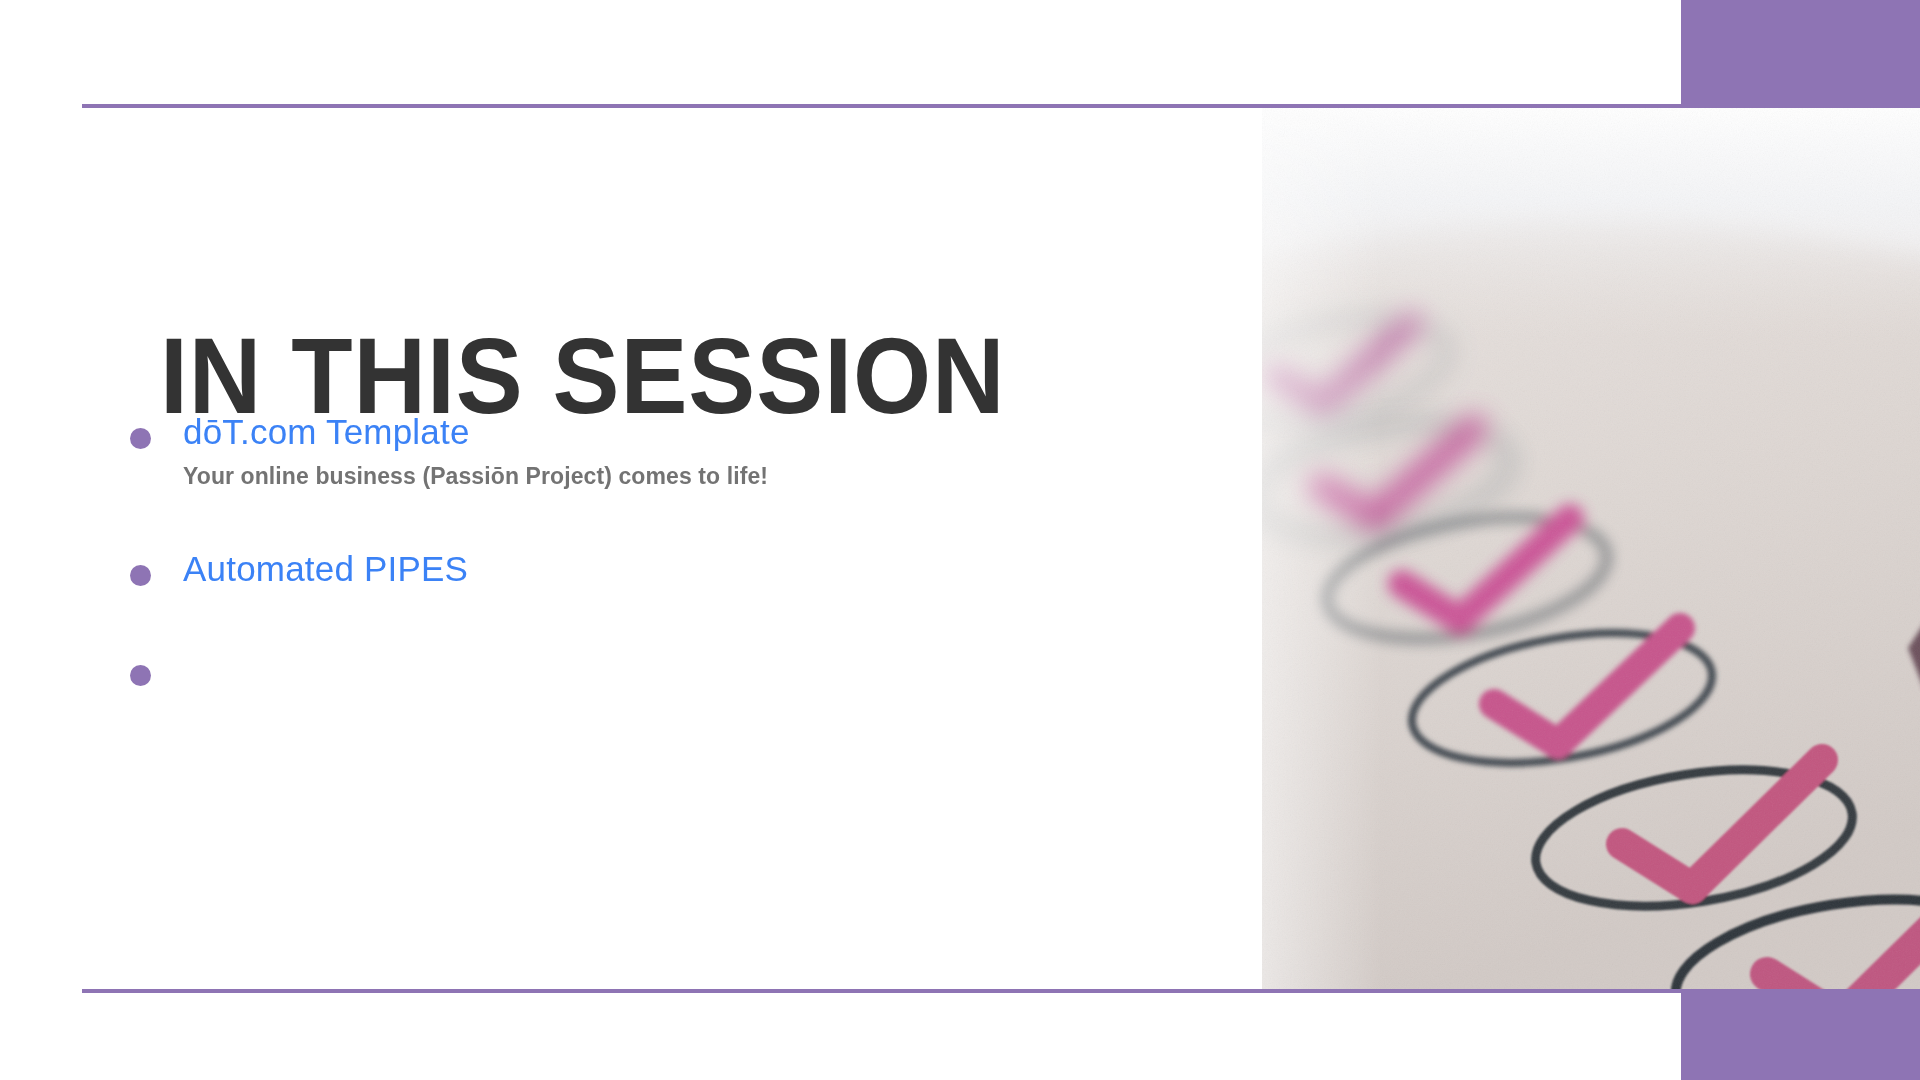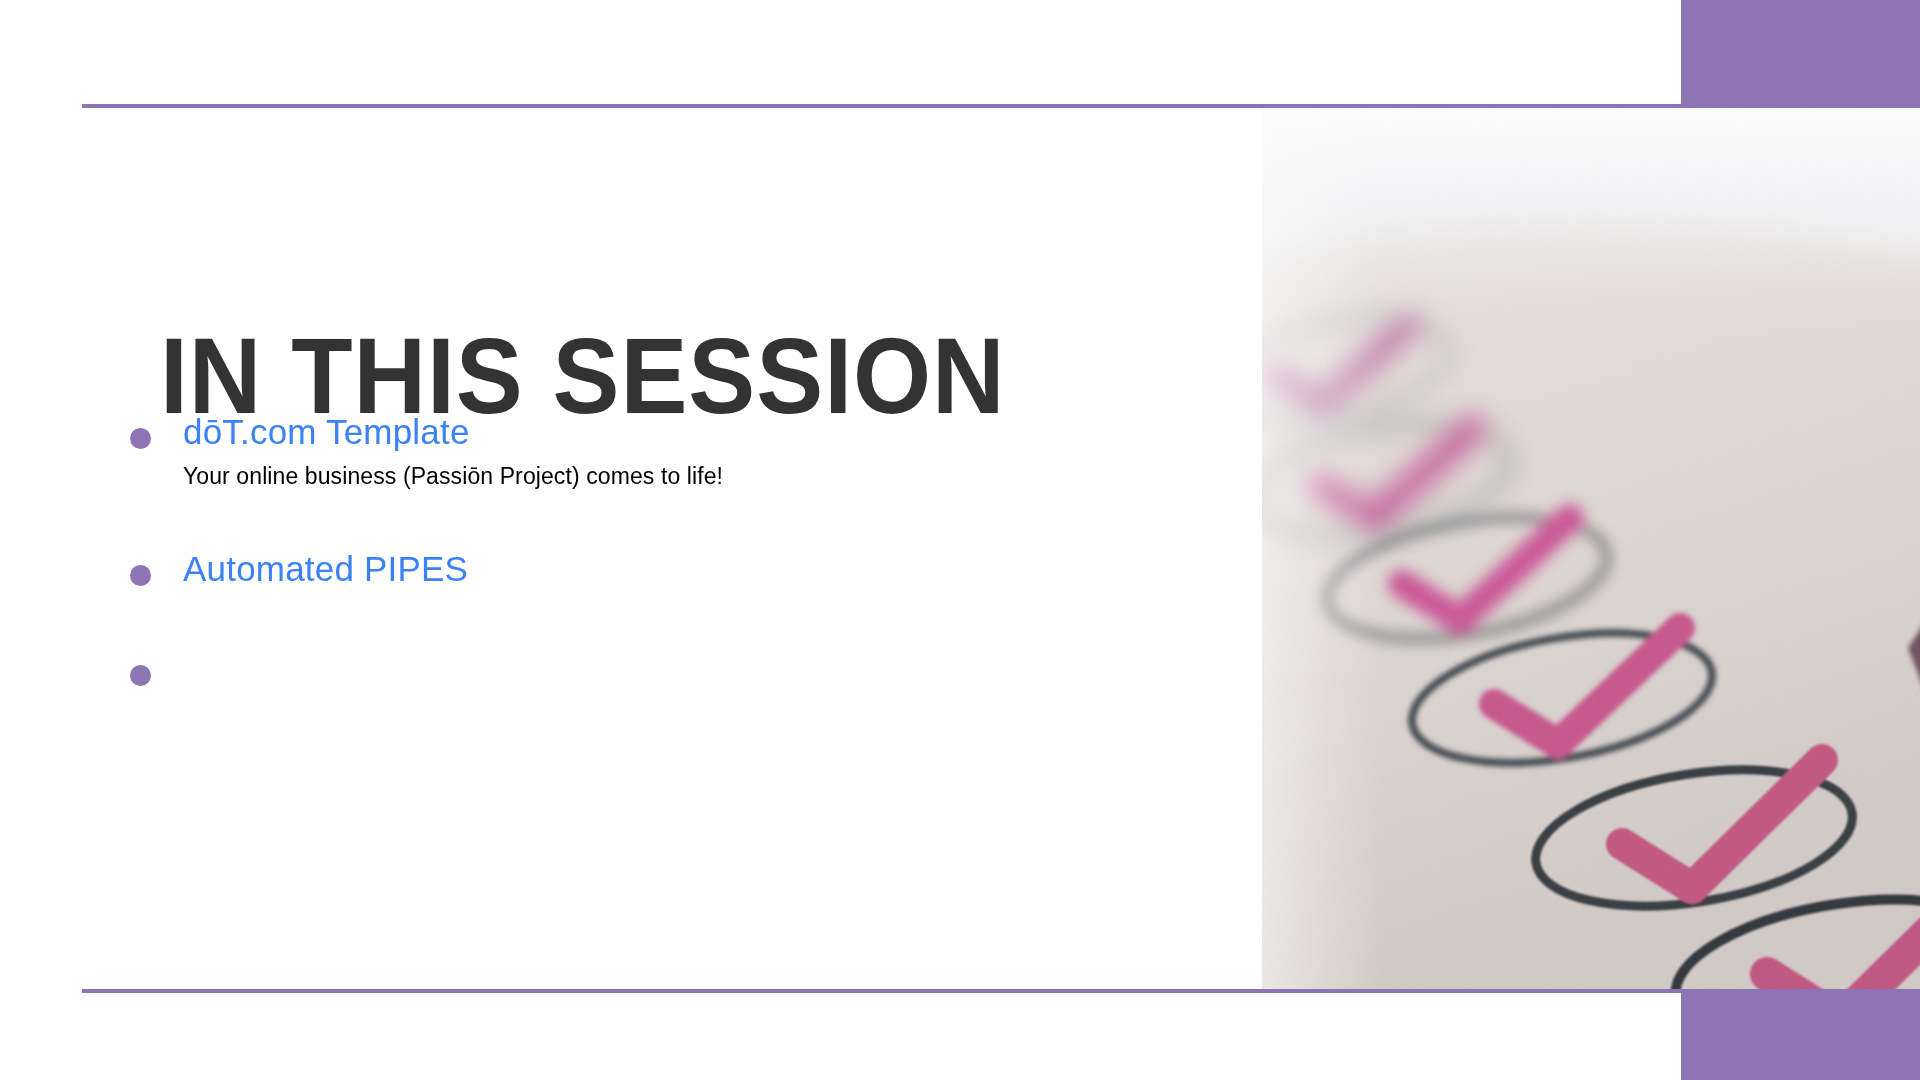--- a/index.html
+++ b/index.html
@@ -130,24 +130,24 @@
     font-weight: normal;
     font-size: 35px;
     line-height: 44px;
     color: #3b82f6;
     letter-spacing: 0.2px;
   }
 
   .bullet-sub {
     margin: 7px 0 0 0;
     font-family: "Liberation Sans", sans-serif;
-    font-weight: normal;
+    font-weight: bold;
     font-size: 23px;
     line-height: 30px;
-    color: #000000;
+    color: #737373;
     letter-spacing: 0.1px;
   }
 </style>
 </head>
 <body>
 
 <div id="slide">
 
   <div id="purple-block-top" class="purple-block"></div>
   <div id="purple-block-bottom" class="purple-block"></div>

